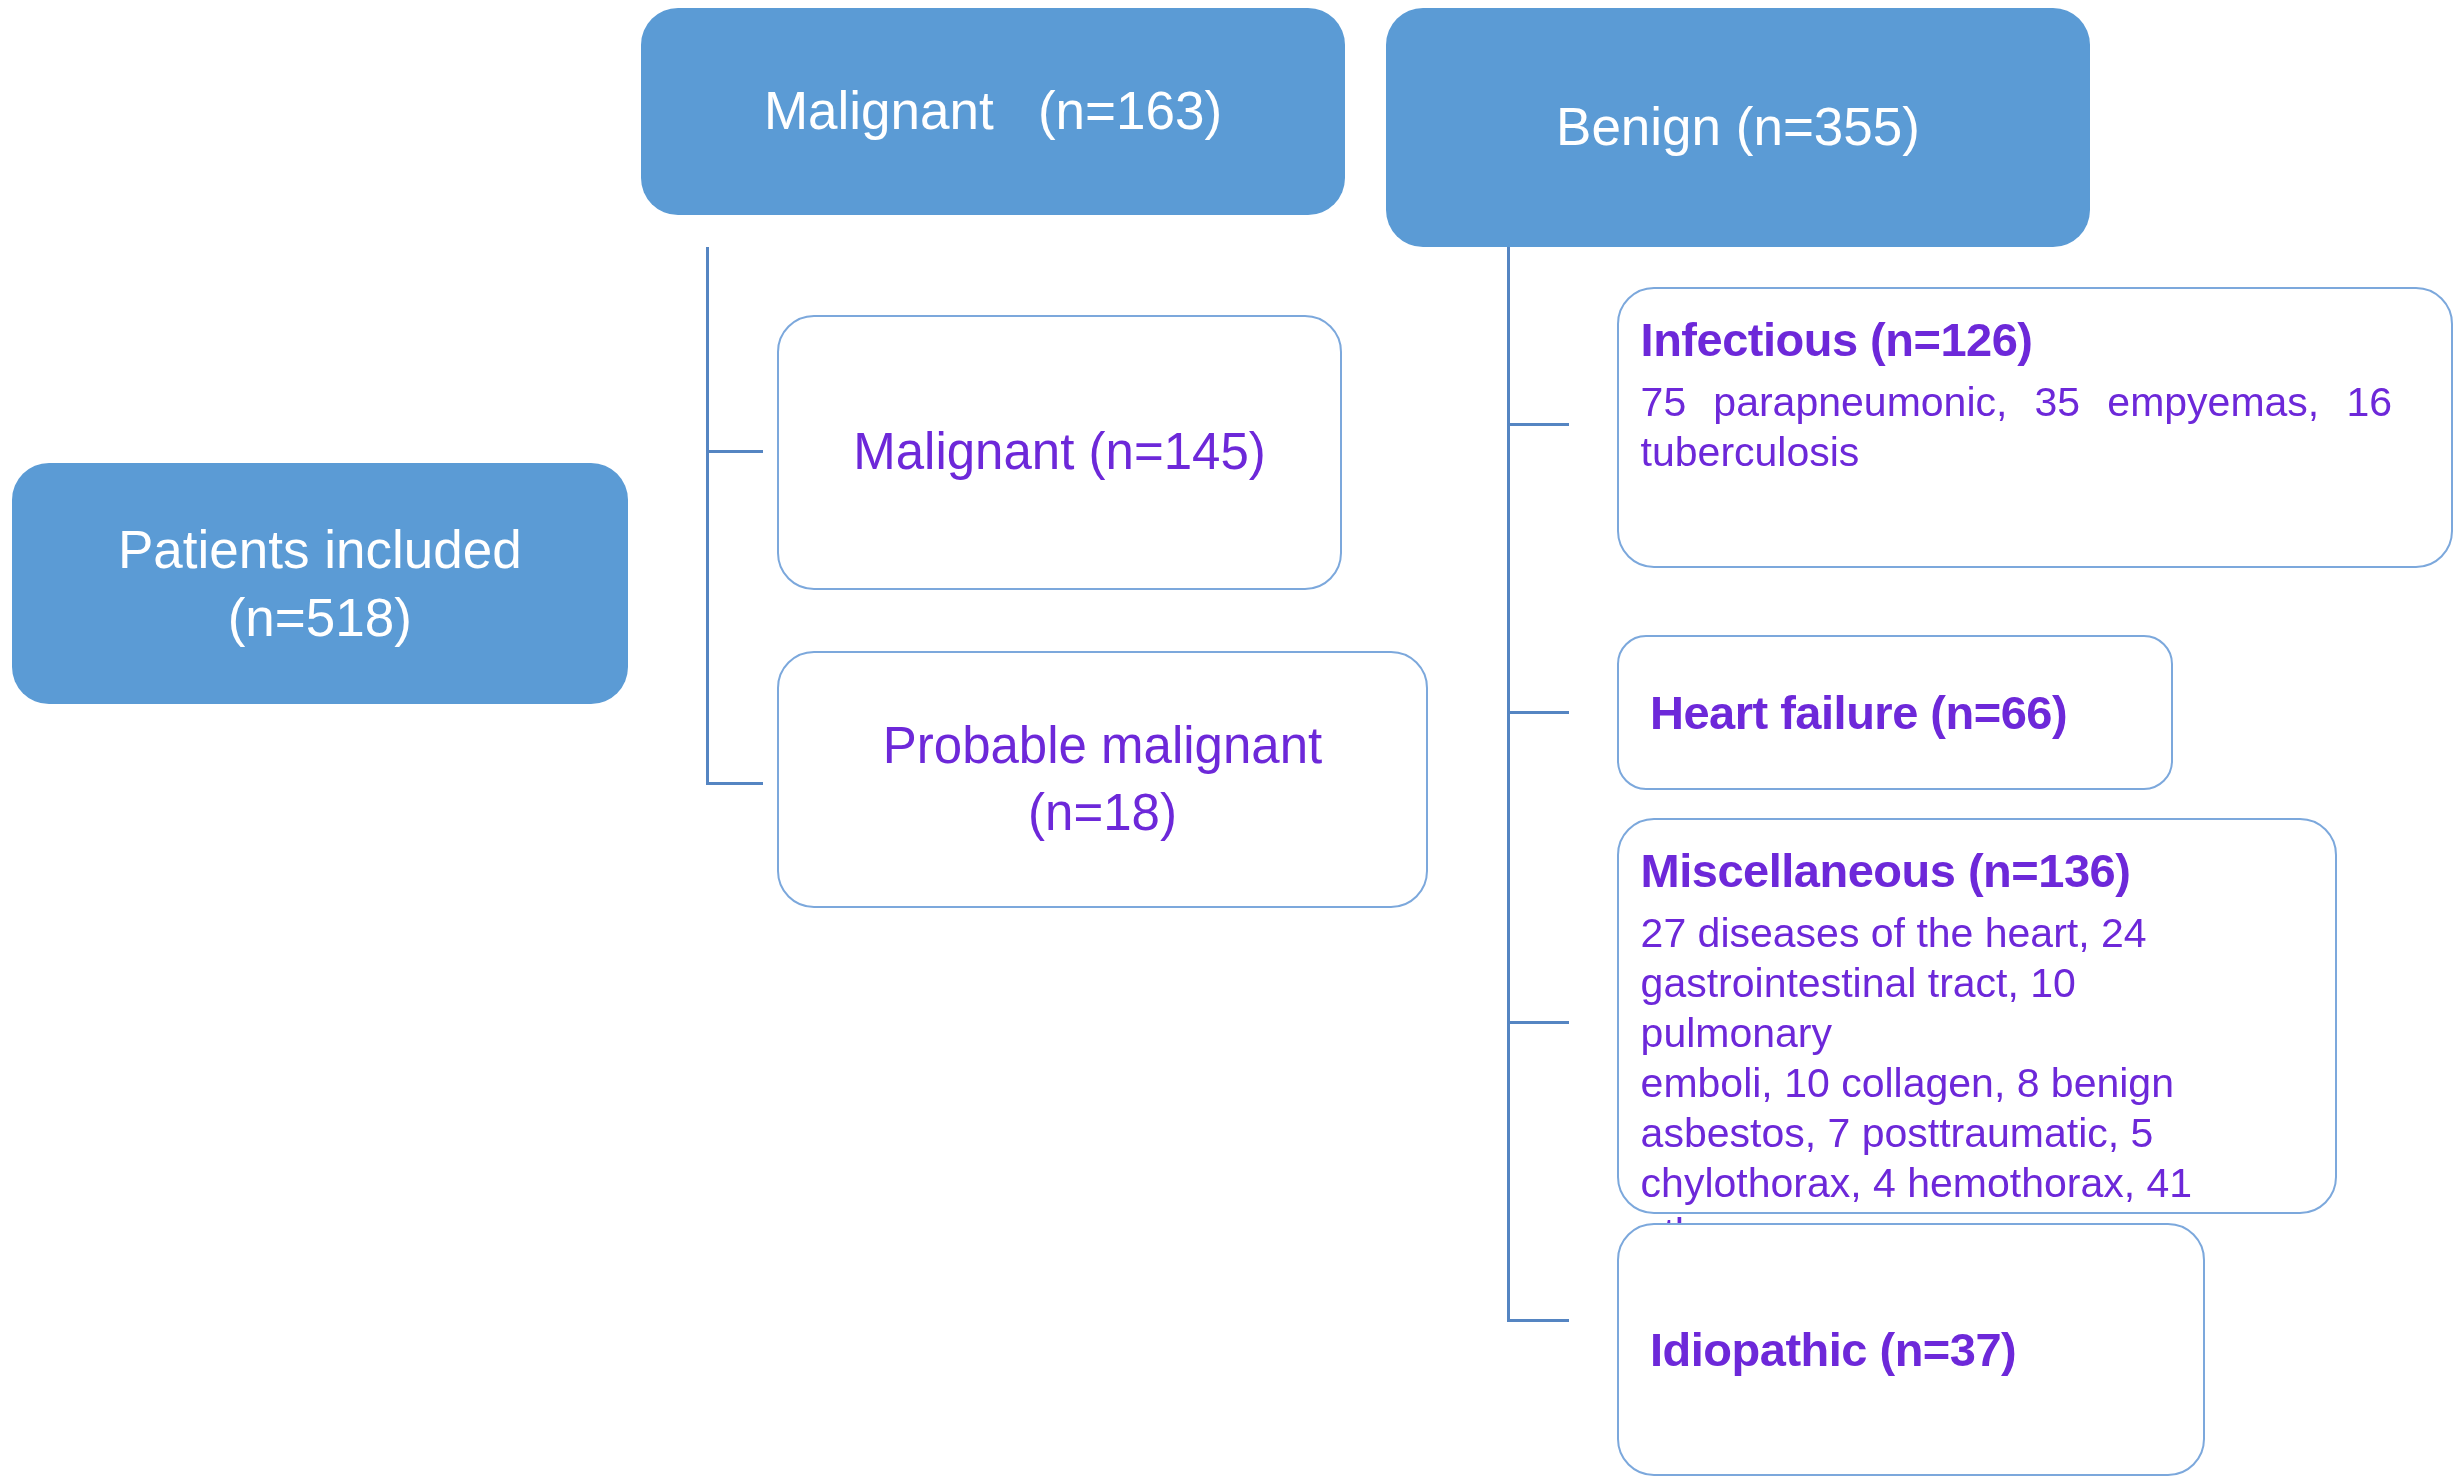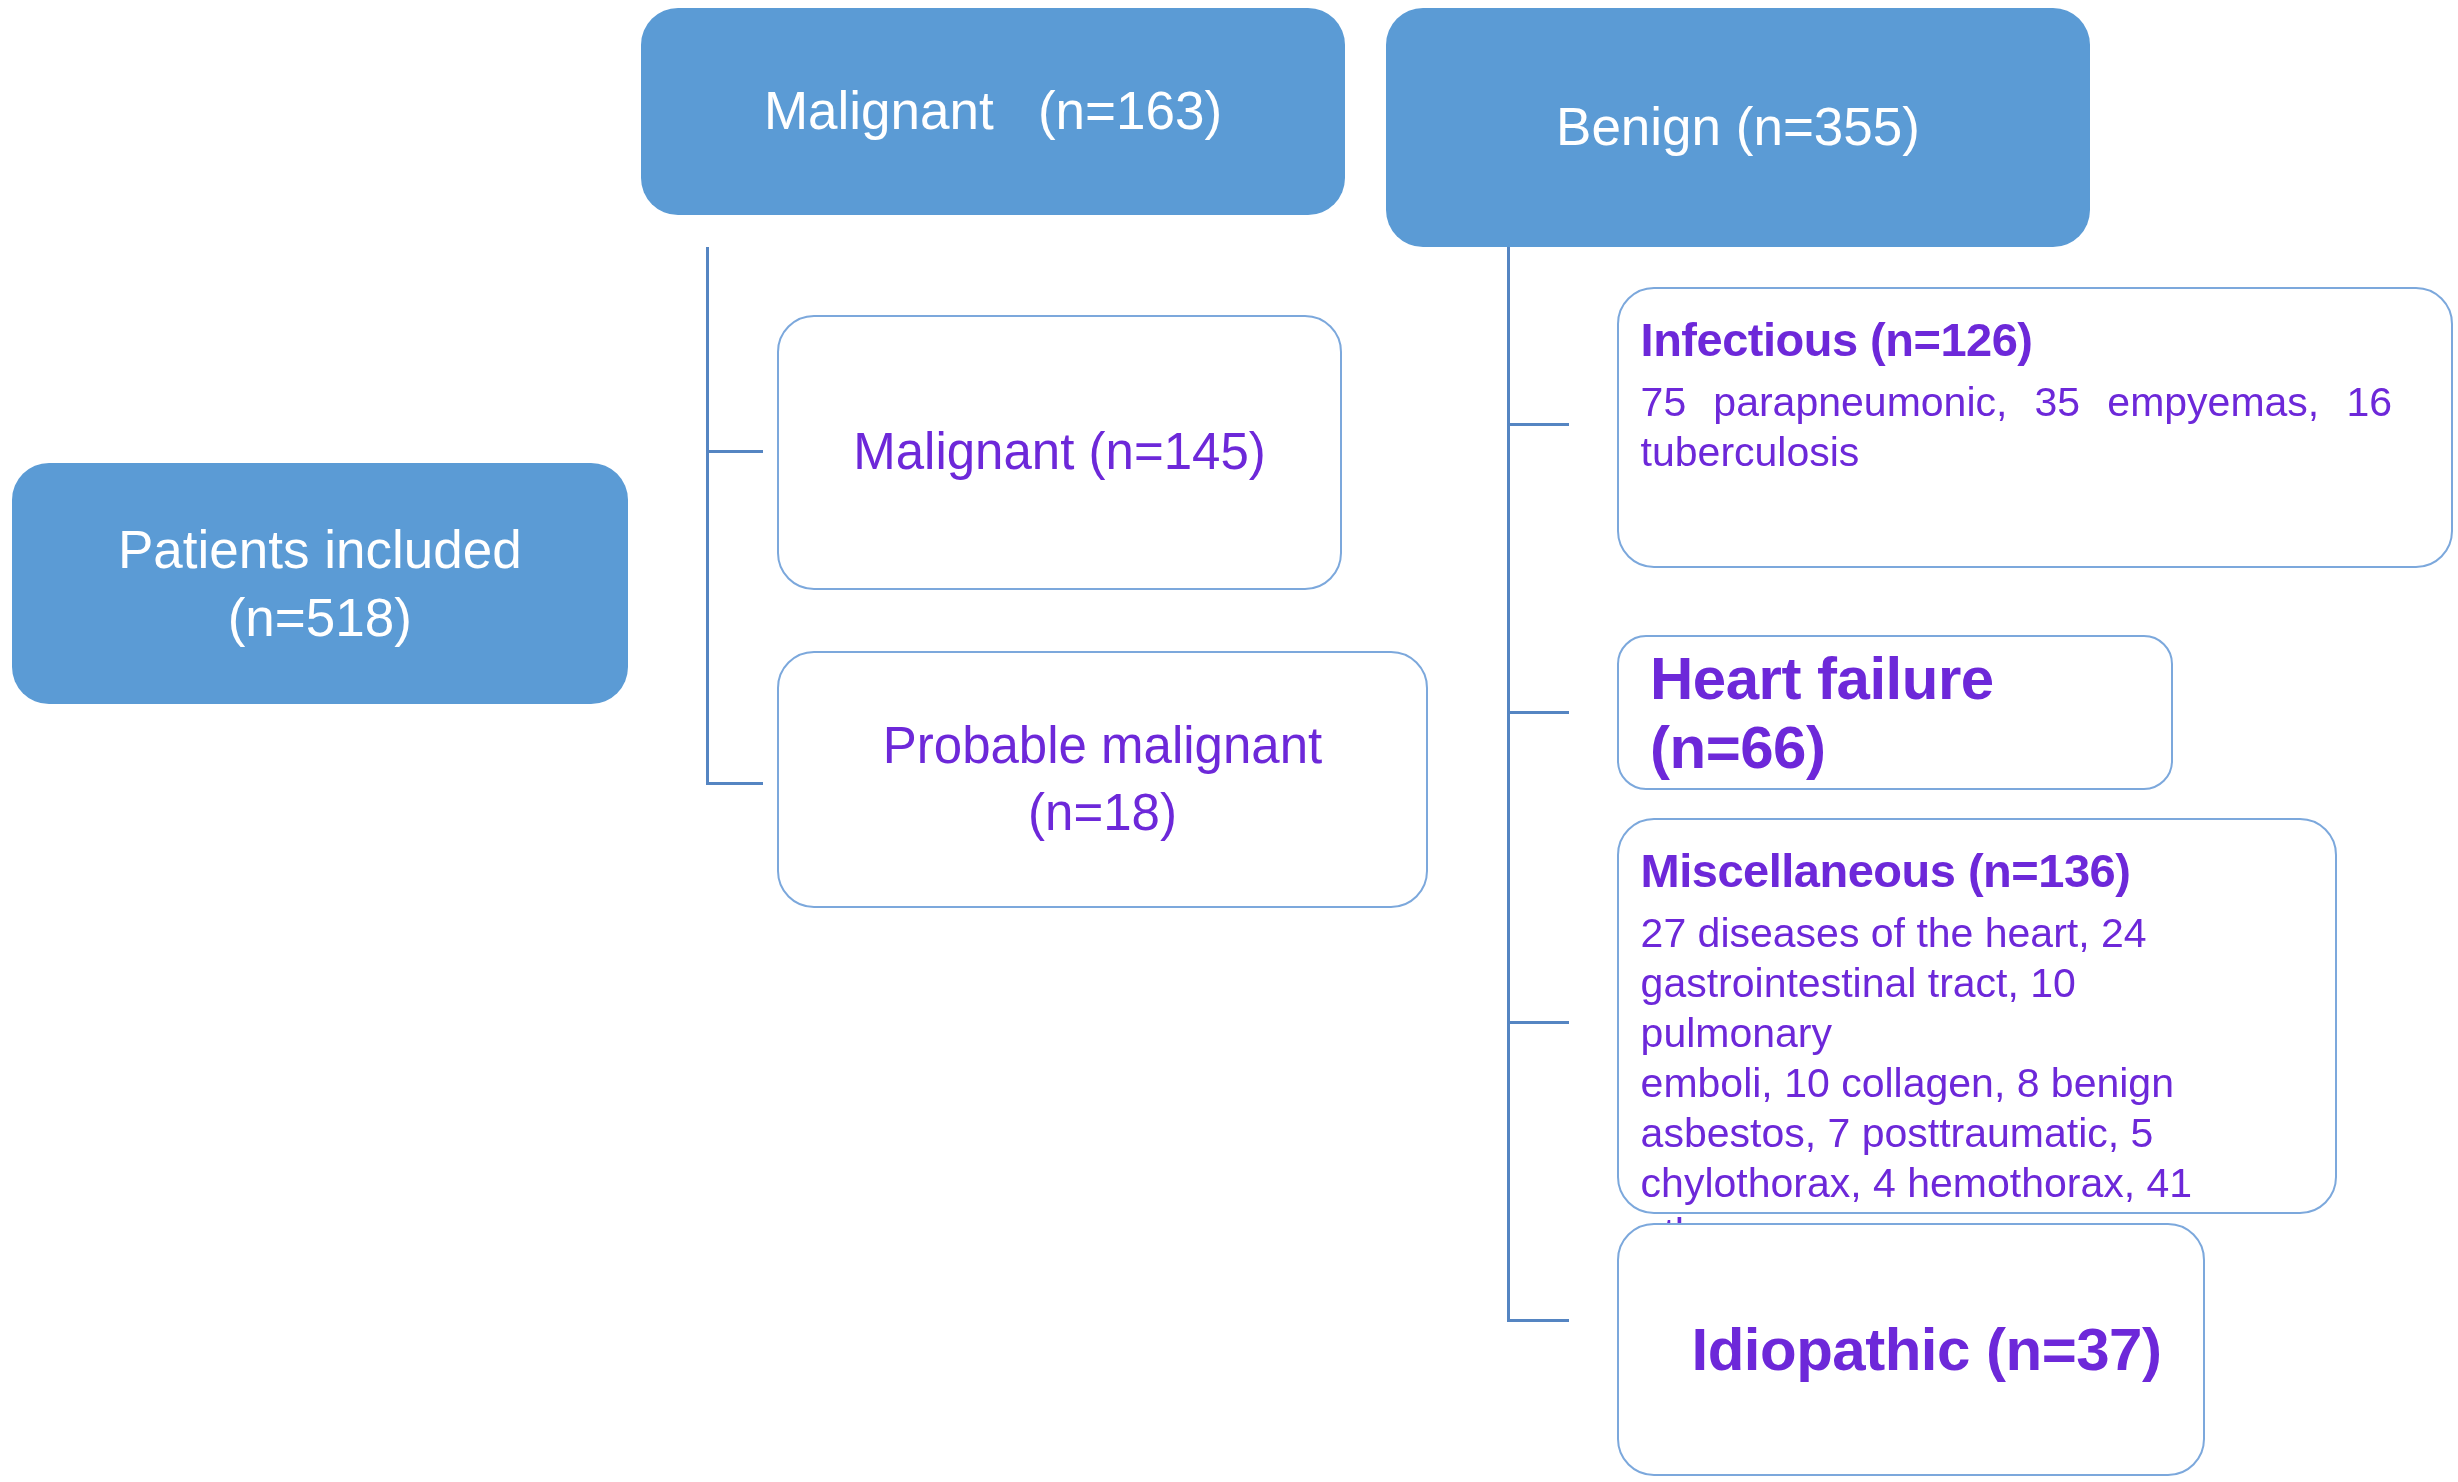--- a/index.html
+++ b/index.html
@@ -41,25 +41,24 @@
     align-items: center;
     justify-content: center;
     text-align: center;
     font-size: 51px;
     line-height: 1.3;
     white-space: pre-wrap;
   }
   .white-node.leftpad {
     display: flex;
     align-items: center;
-    font-size: 60px;
+    font-size: 47px;
     font-weight: bold;
     letter-spacing: -0.5px;
     padding-left: 31px;
-    justify-content: center;
   }
   .white-node.detail {
     padding: 23.5px 59px 0 21.6px;
   }
   .detail .node-title {
     font-size: 47px;
     font-weight: bold;
     letter-spacing: -0.5px;
     line-height: 1.16;
     margin-bottom: 9.8px;

